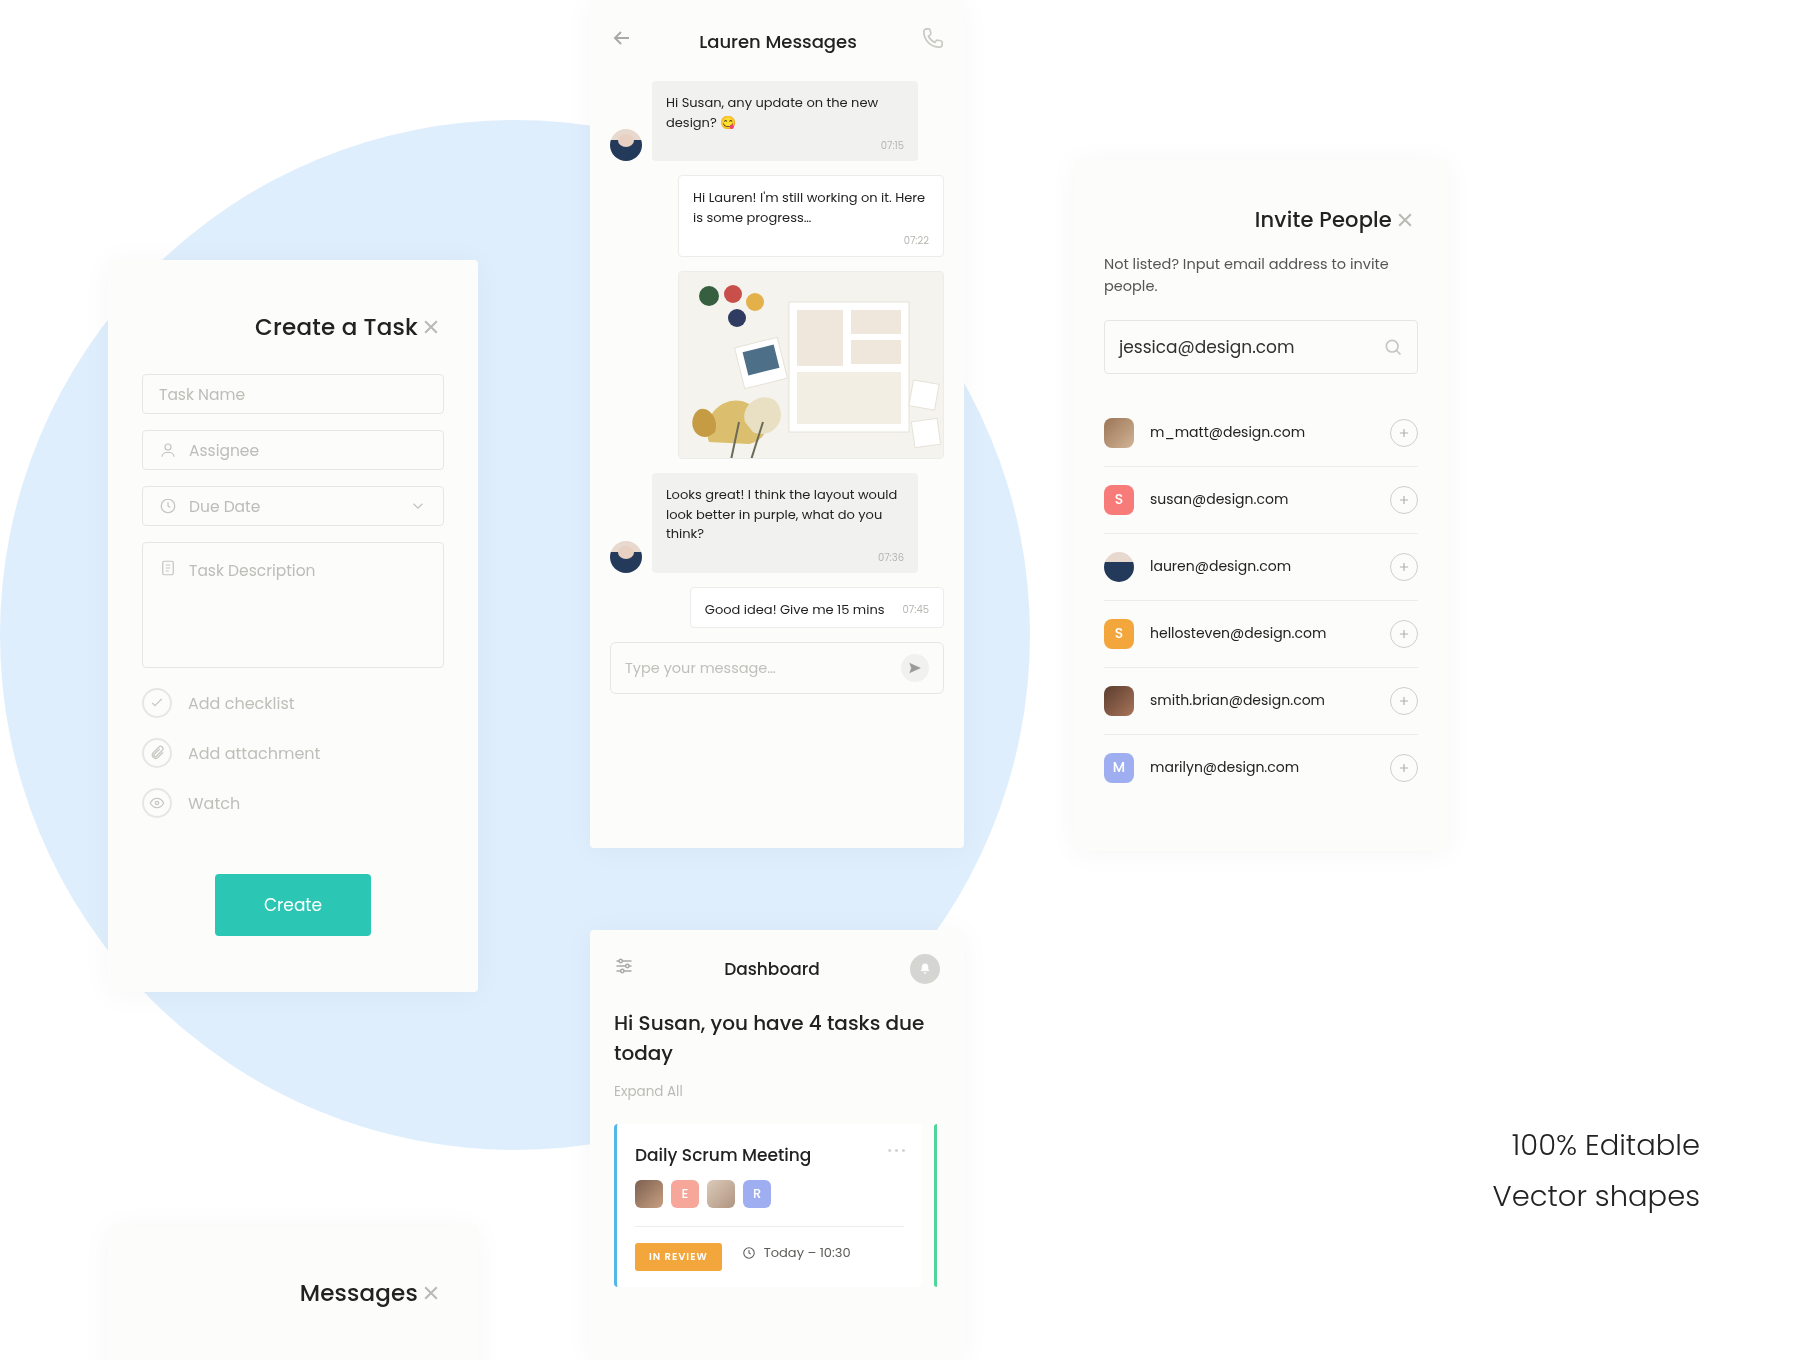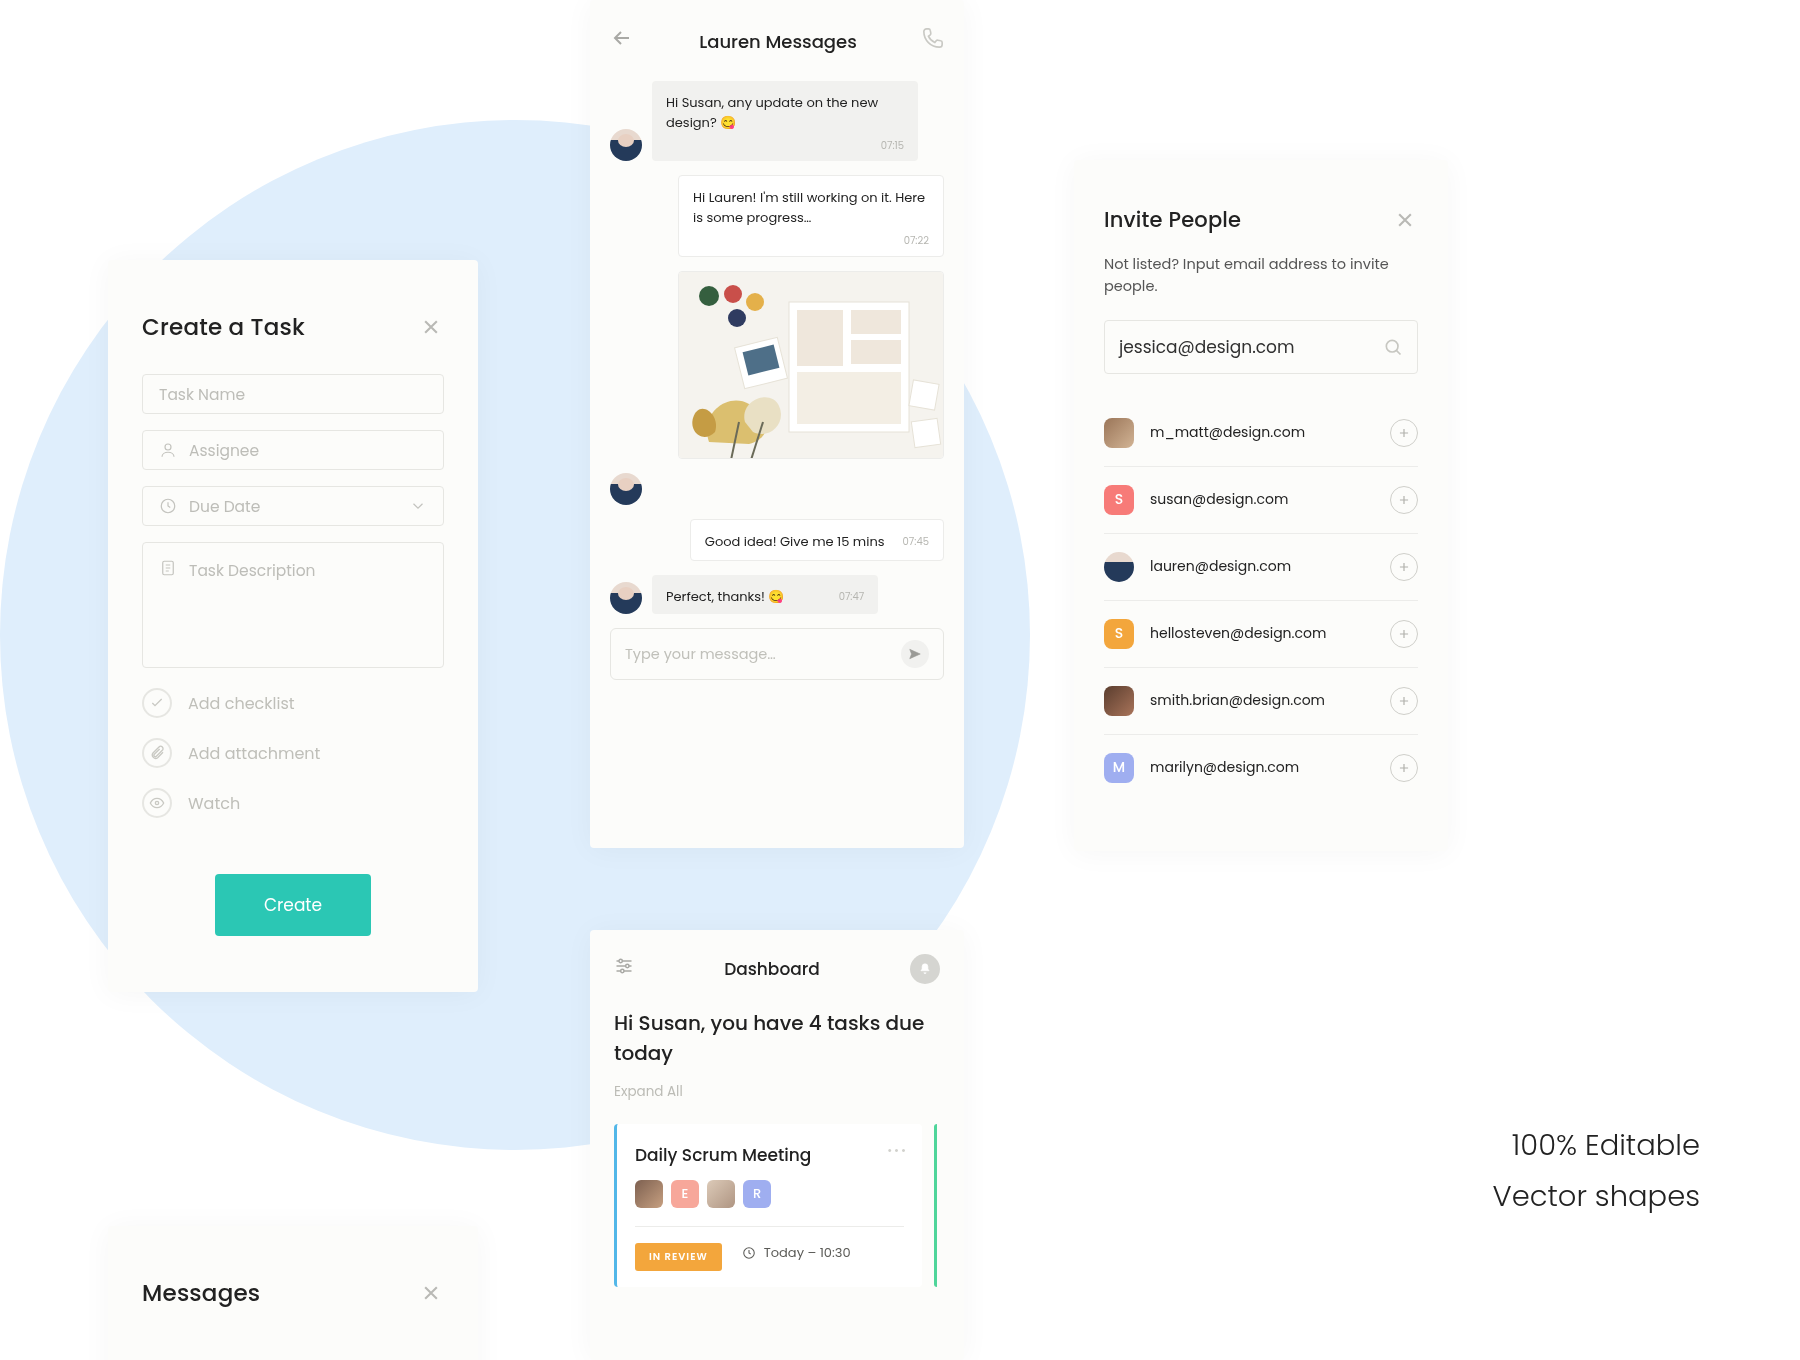--- a/index.html
+++ b/index.html
@@ -19,21 +19,21 @@
   *{box-sizing:border-box;font-family:"Poppins","Segoe UI",system-ui,-apple-system,sans-serif;}
   html,body{margin:0;padding:0;}
   body{width:1800px;height:1360px;background:#ffffff;overflow:hidden;position:relative;color:var(--text);}
 
   .blob{position:absolute;left:0;top:120px;width:1030px;height:1030px;border-radius:50%;background:var(--blue-bg);z-index:0;}
 
   .panel{position:absolute;background:var(--card);border-radius:4px;z-index:2;box-shadow:0 2px 30px rgba(0,0,0,.04);}
 
   
   .create{left:108px;top:260px;width:370px;padding:50px 34px 56px;}
-  .panel-header{display:flex;align-items:center;justify-content:space-between;margin-bottom:30px;}
+  .panel-header{display:flex;align-items:center;justify-content:flex-end;margin-bottom:30px;}
   .panel-title{font-size:23px;font-weight:500;letter-spacing:.2px;}
   .x-btn{width:26px;height:26px;display:flex;align-items:center;justify-content:center;cursor:pointer;}
   .x-btn svg{stroke:#b9b9b5;width:20px;height:20px;}
 
   .field{border:1px solid var(--border);border-radius:4px;display:flex;align-items:center;padding:0 16px;height:40px;margin-bottom:16px;background:#fff0;}
   .field.tall{height:126px;align-items:flex-start;padding-top:16px;}
   .field svg{width:18px;height:18px;stroke:#c3c3be;flex:0 0 18px;}
   .field .ph{color:#bdbdb8;font-size:15.5px;margin-left:12px;}
   .field.plain .ph{margin-left:0;}
   .field .chev{margin-left:auto;}
@@ -255,36 +255,33 @@
         <path d="M66 150 C 60 128 92 116 100 134 C 108 152 90 168 74 160 Z" fill="#e9e0c4"></path>
         <path d="M36 160 C 42 142 20 126 14 146 C 10 160 24 172 36 160 Z" fill="#c59c44"></path>
         <line x1="52" y1="188" x2="60" y2="150" stroke="#6a6a58" stroke-width="2"></line>
         <line x1="72" y1="188" x2="84" y2="150" stroke="#6a6a58" stroke-width="2"></line>
       </svg>
     </div>
   </div>
 
   <div class="msg">
     <div class="avatar"></div>
+    <div class="bubble grey">
+      <span>Looks great! I think the layout would look better in purple, what do you think?</span>
+      <div class="time">07:36</div>
+    </div>
   </div>
 
   <div class="msg right">
     <div class="bubble white" style="display:flex;align-items:center;gap:18px;">
       <span>Good idea! Give me 15 mins</span>
       <div class="time" style="margin:0">07:45</div>
     </div>
   </div>
 
-  <div class="msg">
-    <div class="avatar"></div>
-    <div class="bubble grey" style="display:flex;align-items:center;gap:54px;">
-      <span>Perfect, thanks! 😋</span>
-      <div class="time" style="margin:0">07:47</div>
-    </div>
-  </div>
 
   <div class="composer">
     <span class="ph">Type your message…</span>
     <div class="send">
       <svg viewBox="0 0 24 24" stroke-width="1">
           <path d="M3 20l18-8L3 4l3 8-3 8z"></path>
         </svg>
     </div>
   </div>
 </div>

